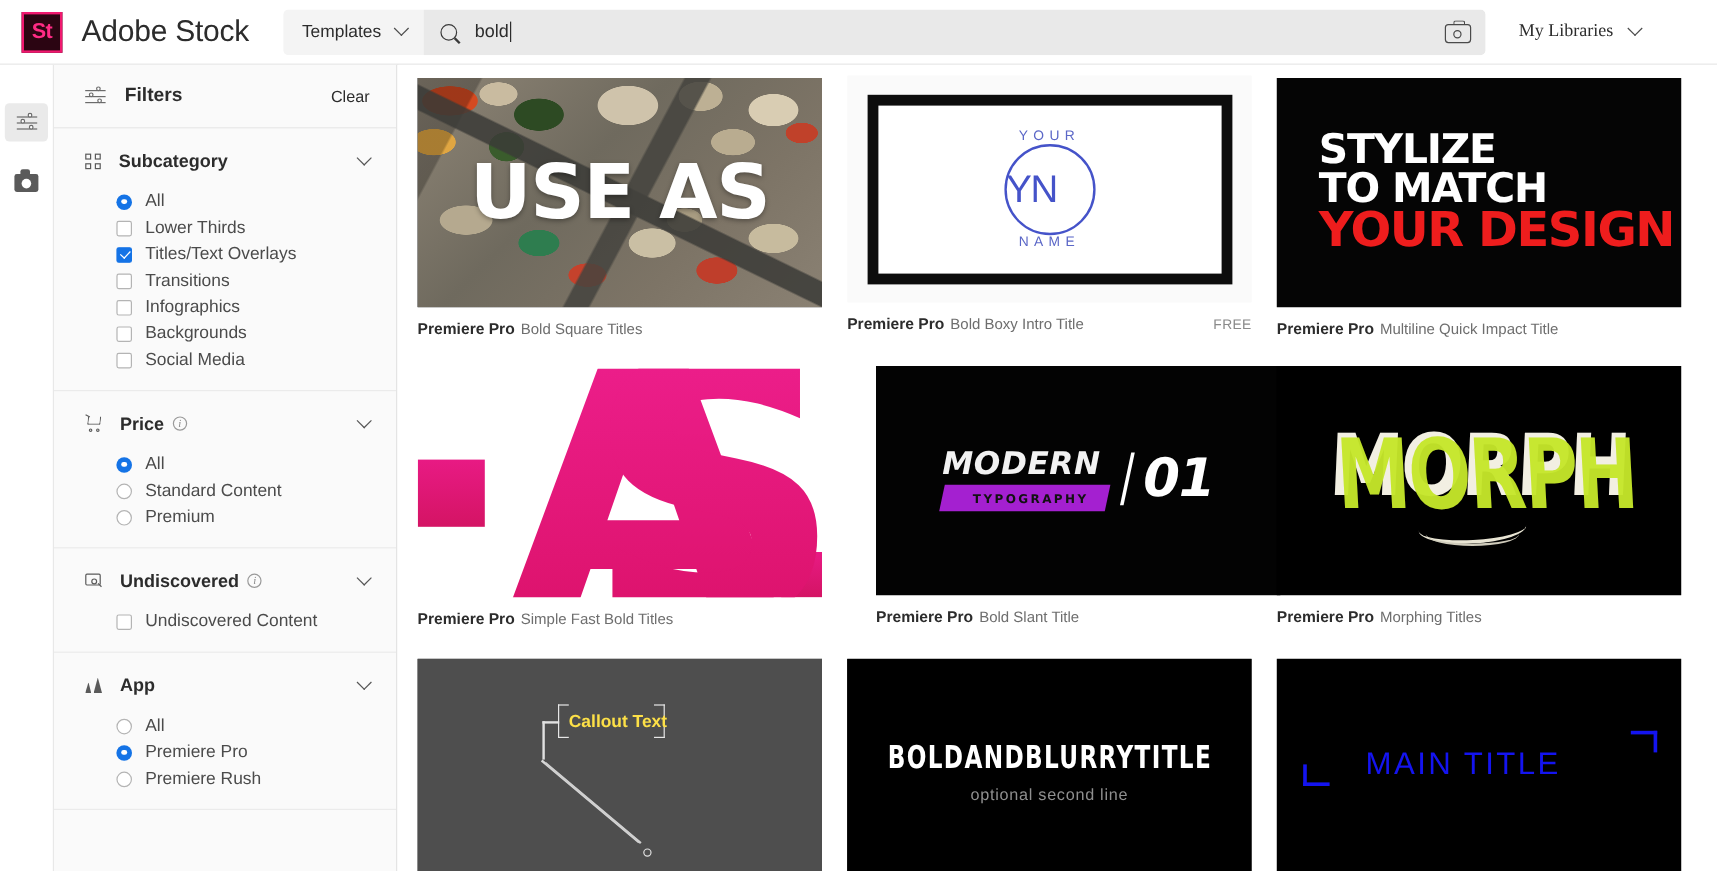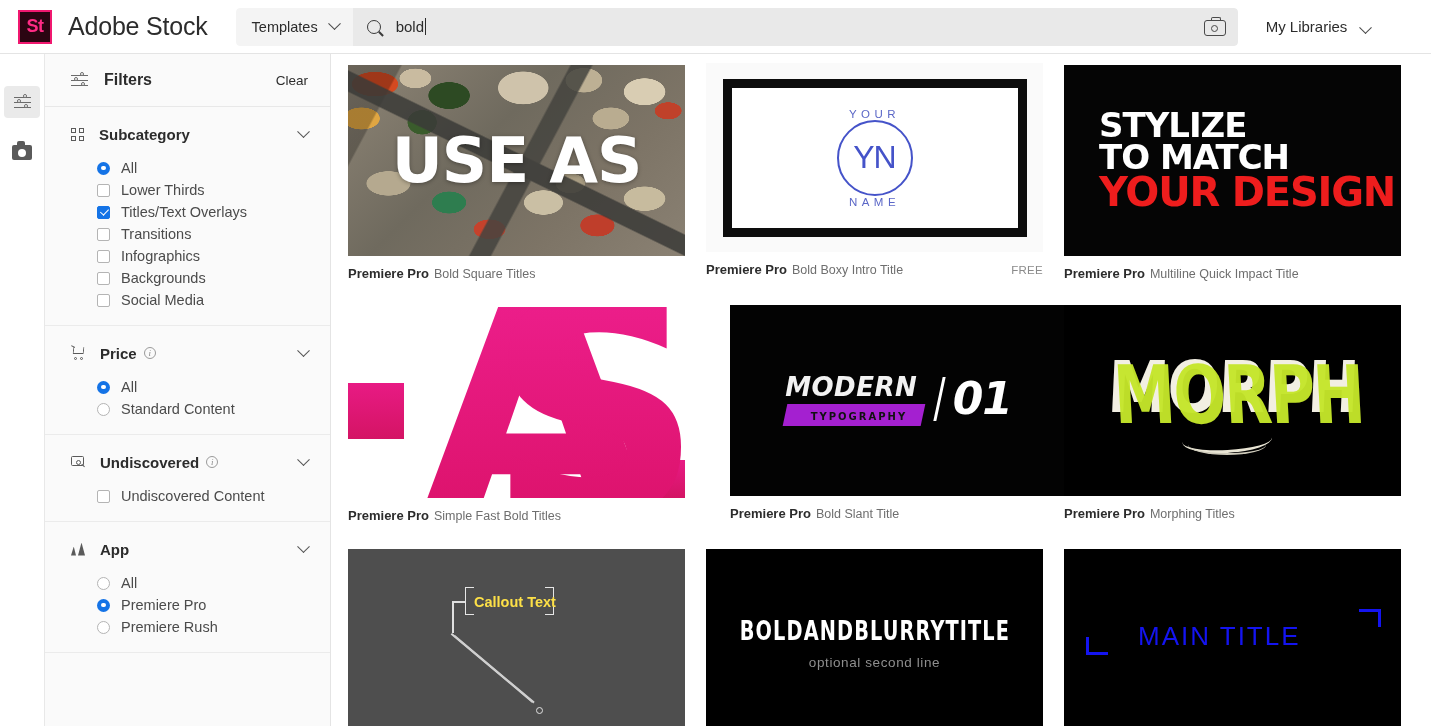--- a/index.html
+++ b/index.html
@@ -113,23 +113,23 @@
     border-bottom: none;
     border-radius: 2px 2px 0 0;
   }
   .cam-lens {
     position: absolute; left: 7px; top: 8px;
     width: 7px; height: 7px;
     border: 1.6px solid #4a4a4a;
     border-radius: 50%;
   }
   .libs {
-    display: flex; align-items: flex-end; gap: 14px;
+    display: flex; align-items: center; gap: 14px;
     margin-left: 28px; margin-right: 20px;
-    cursor: pointer; white-space: nowrap;
+    cursor: pointer; white-space: nowrap; font-family: Liberation Serif, serif;
   }
   .libs .lbl { font-size: 15px; color: #2c2c2c; }
 
   
   .rail {
     position: absolute; top: 54px; left: 0;
     width: 45px; height: 672px;
     background: #fff;
     border-right: 1px solid #e8e8e8;
   }
@@ -401,21 +401,21 @@
   .boxy-row { display: flex; align-items: center; gap: 0; flex-direction: column; }
   .boxy-side {
     font-size: 11.5px; color: #5b67c7;
     letter-spacing: 4.5px;
     font-family: "Liberation Sans", sans-serif;
   }
   .boxy-circle {
     width: 76px; height: 76px;
     border: 2px solid #4553c9;
     border-radius: 50%;
-    display: flex; align-items: center; justify-content: center;
+    display: flex; align-items: center; justify-content: flex-start;
     margin: 0 12px;
   }
   .boxy-yn {
     font-size: 32px; color: #4553c9;
     font-family: "Liberation Sans", sans-serif;
     font-weight: 300; letter-spacing: -1px;
   }
 
   
   .stylize {
@@ -730,20 +730,24 @@
       <span class="fg-chev"></span>
     </div>
     <div class="opts">
       <div class="opt">
         <span class="radio on"></span>
         <span class="txt">All</span>
       </div>
       <div class="opt">
         <span class="radio"></span>
         <span class="txt">Standard Content</span>
+      </div>
+      <div class="opt">
+        <span class="radio"></span>
+        <span class="txt">Premium</span>
       </div>
     </div>
   </div>
 
   <div class="fgroup">
     <div class="fg-head">
       <span class="ico-undis">
           <u></u>
           <v></v>
           <w></w>

